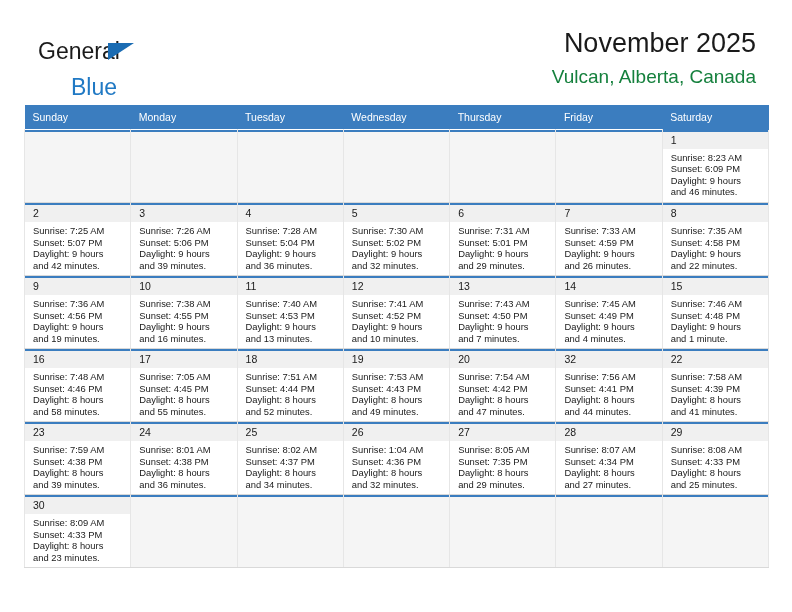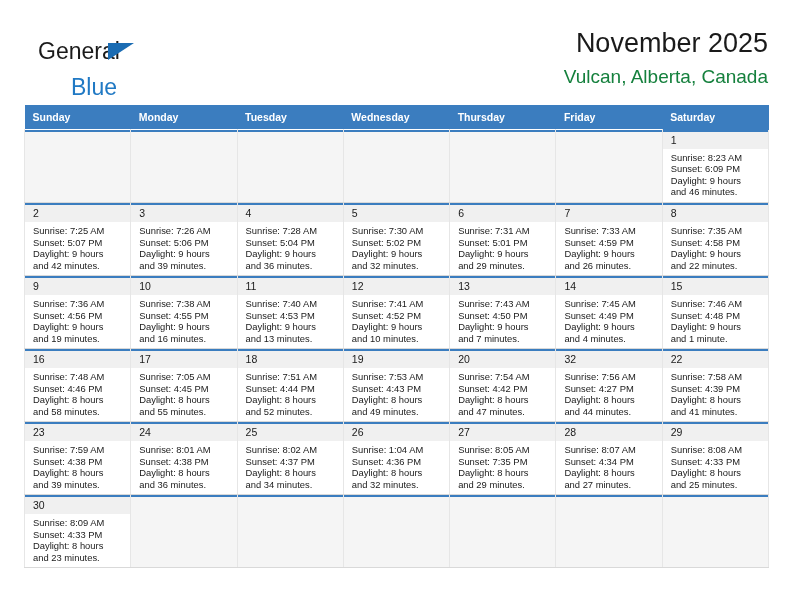--- a/index.html
+++ b/index.html
@@ -59,21 +59,21 @@
     position: absolute;
     left: 33px;
     top: 36px;
     font-size: 23px;
     color: #2079c4;
     line-height: 26px;
   }
 
   .title-block {
     position: absolute;
-    right: 0;
+    right: 12px;
     top: 0;
     text-align: right;
     margin-left: 47px;
   }
   .cal-title {
     font-size: 27px;
     color: #1a1a1a;
     line-height: 34px;
     white-space: nowrap;
   }
@@ -91,21 +91,21 @@
     left: 24px;
     top: 105px;
     width: 745px;
     border-collapse: collapse;
     table-layout: fixed;
   }
   .calendar th {
     background: #3b7dbf;
     color: #ffffff;
     font-size: 10.5px;
-    font-weight: bold;
+    font-weight: normal;
     text-align: left;
     padding: 6px 0 6px 8px;
     height: 10px;
     border: none;
   }
   .calendar td {
     vertical-align: top;
     padding: 0;
     height: 72px;
     border-left: 1px solid #e6e6e6;
@@ -422,21 +422,21 @@
                 <div>Daylight: 8 hours</div>
                 <div>and 47 minutes.</div>
               </div>
             </div>
           </td>
           <td>
             <div class="cell">
               <div class="daynum-bar">32</div>
               <div class="details">
                 <div>Sunrise: 7:56 AM</div>
-                <div>Sunset: 4:27 PM</div>
+                <div>Sunset: 4:41 PM</div>
                 <div>Daylight: 8 hours</div>
                 <div>and 44 minutes.</div>
               </div>
             </div>
           </td>
           <td>
             <div class="cell">
               <div class="daynum-bar">22</div>
               <div class="details">
                 <div>Sunrise: 7:58 AM</div>

